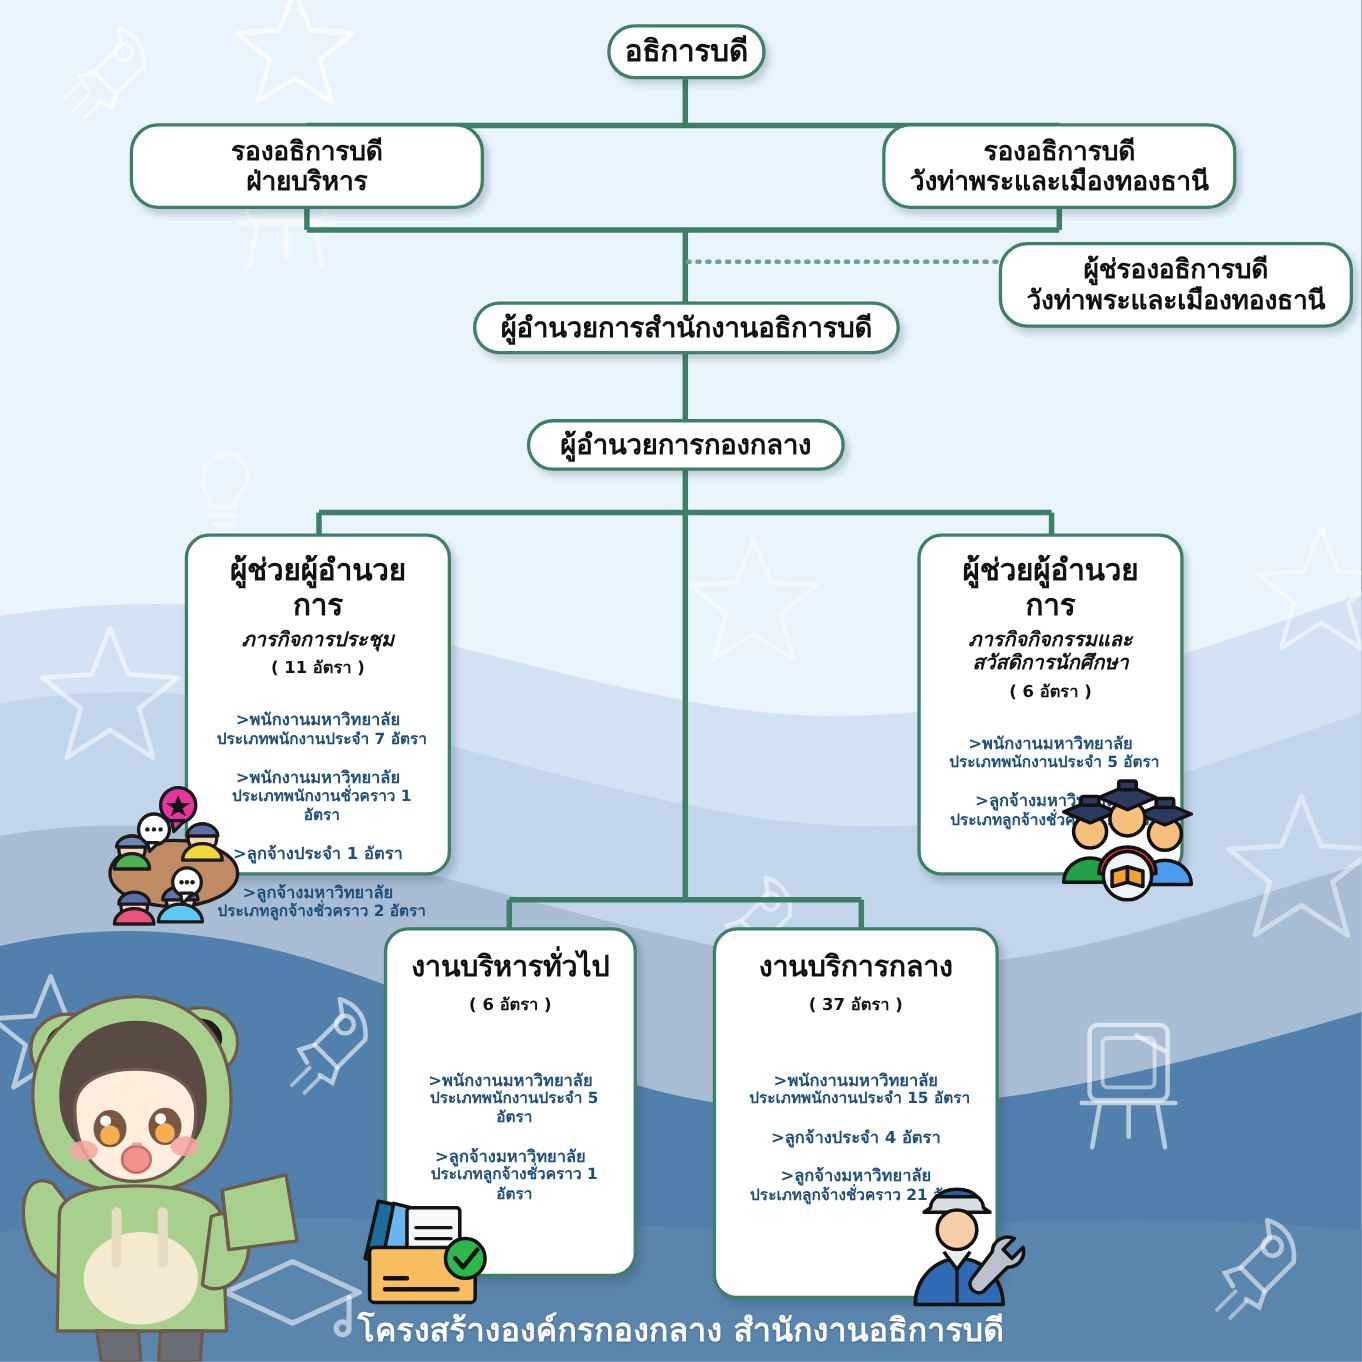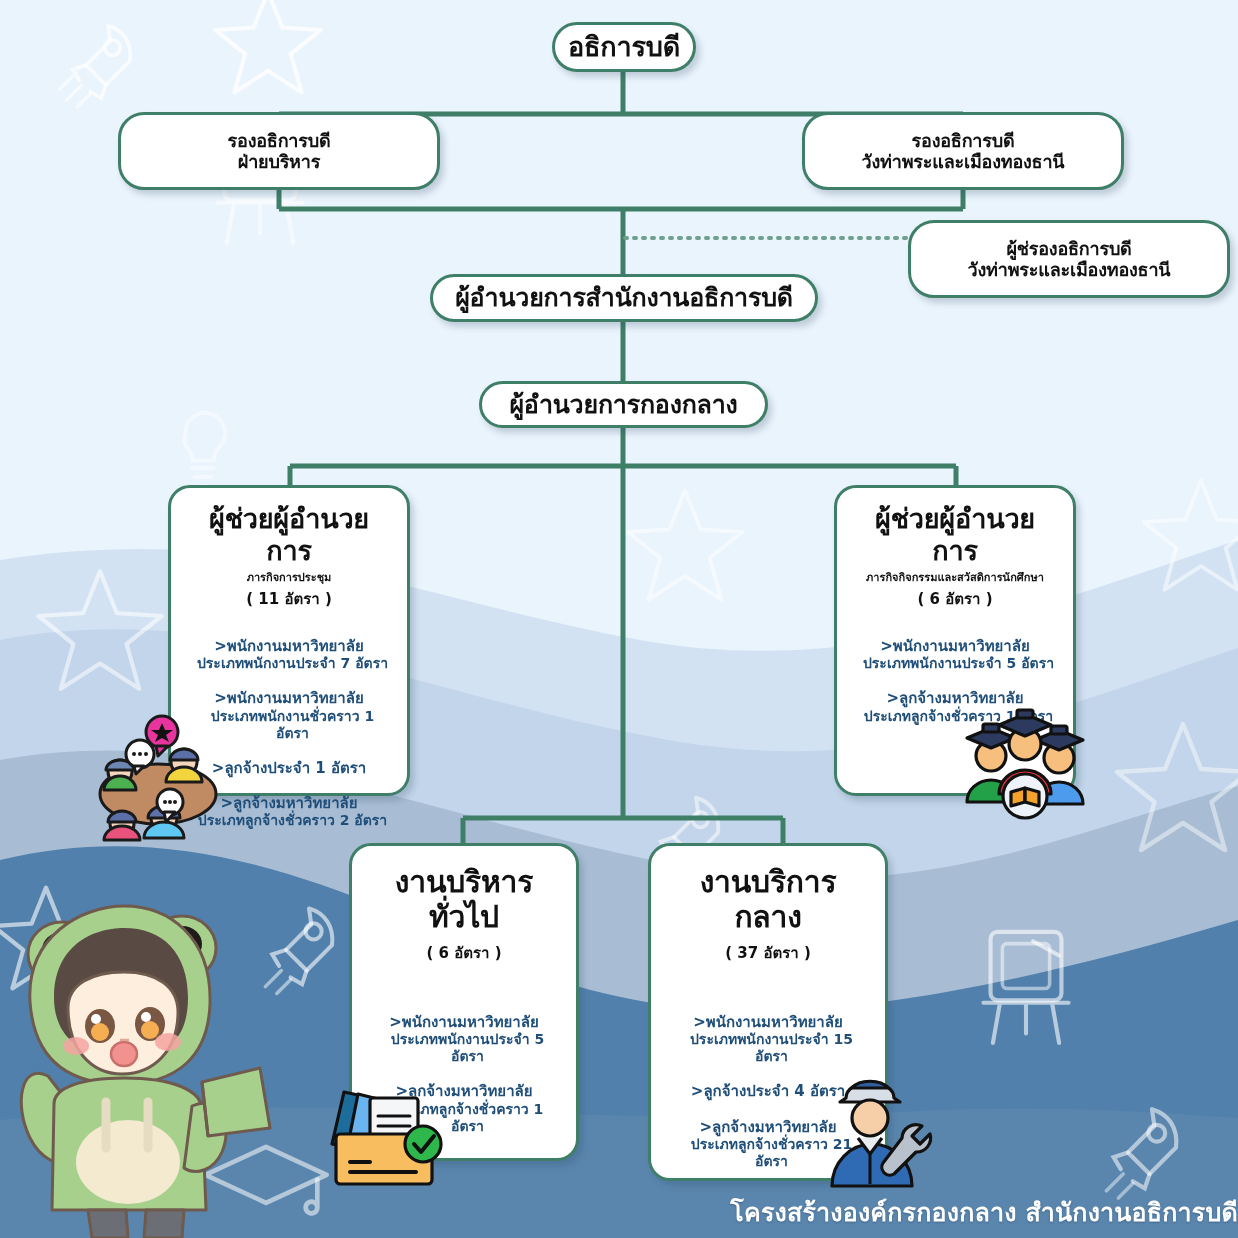--- a/index.html
+++ b/index.html
@@ -45,51 +45,51 @@
     line-height:1.2;
     width:100%;
   }
   .n-count{
     font-weight:bold;
     width:100%;
   }
 
   
   .lvl1 .n-title{font-size:27px;}
-  .lvl2 .n-title{font-size:18px;}
+  .lvl2 .n-title{font-size:24px;}
   .lvl3 .n-title{font-size:25px;}
 
   .card .head{width:100%;text-align:center;}
   .card .head .n-title{font-size:27px;}
-  .card .head .n-sub{font-size:11px;margin-top:4px;}
+  .card .head .n-sub{font-size:18px;margin-top:4px;font-style:italic;}
   .card .head .n-count{font-size:15px;margin-top:3px;}
 
-  .card.small .head .n-title{font-size:30px;}
+  .card.small .head .n-title{font-size:26px;}
   .card.small .head .n-count{font-size:15px;margin-top:6px;}
 
   .items{margin-top:26px;width:100%;}
   .item{
     color:#1f4e79;
     font-weight:bold;
     line-height:1.22;
     margin-bottom:17px;
   }
   .item .l1{font-size:15px;}
   .item .l2{font-size:14px;padding-left:7px;}
 
   
   .clip{position:absolute;pointer-events:none;}
 
   
   #footer-title{
     position:absolute;
     left:0;right:0;bottom:6px;
-    text-align:right;
+    text-align:center;
     color:#ffffff;
-    font-size:25px;
+    font-size:29px;
     font-weight:bold;
     letter-spacing:.2px;
     text-shadow:0 1px 2px rgba(30,60,90,.45);
   }
 </style>
 </head>
 <body>
 
 <div id="stage">
 
@@ -299,21 +299,21 @@
         <div class="l1">&gt;พนักงานมหาวิทยาลัย</div>
         <div class="l2">ประเภทพนักงานประจำ 5 อัตรา</div>
       </div>
       <div class="item">
         <div class="l1">&gt;ลูกจ้างมหาวิทยาลัย</div>
         <div class="l2">ประเภทลูกจ้างชั่วคราว 1 อัตรา</div>
       </div>
     </div>
   </div>
 
-  <div class="node card small" style="left:648px;top:843px;width:240px;height:338px;padding:18px 16px 10px 16px;">
+  <div class="node card small" style="left:648px;top:843px;width:260px;height:338px;padding:18px 16px 10px 16px;">
     <div class="head">
       <div class="n-title">งานบริการกลาง</div>
       <div class="n-count">( 37 อัตรา )</div>
     </div>
     <div class="items" style="margin-top:48px;">
       <div class="item">
         <div class="l1">&gt;พนักงานมหาวิทยาลัย</div>
         <div class="l2">ประเภทพนักงานประจำ 15 อัตรา</div>
       </div>
       <div class="item">

